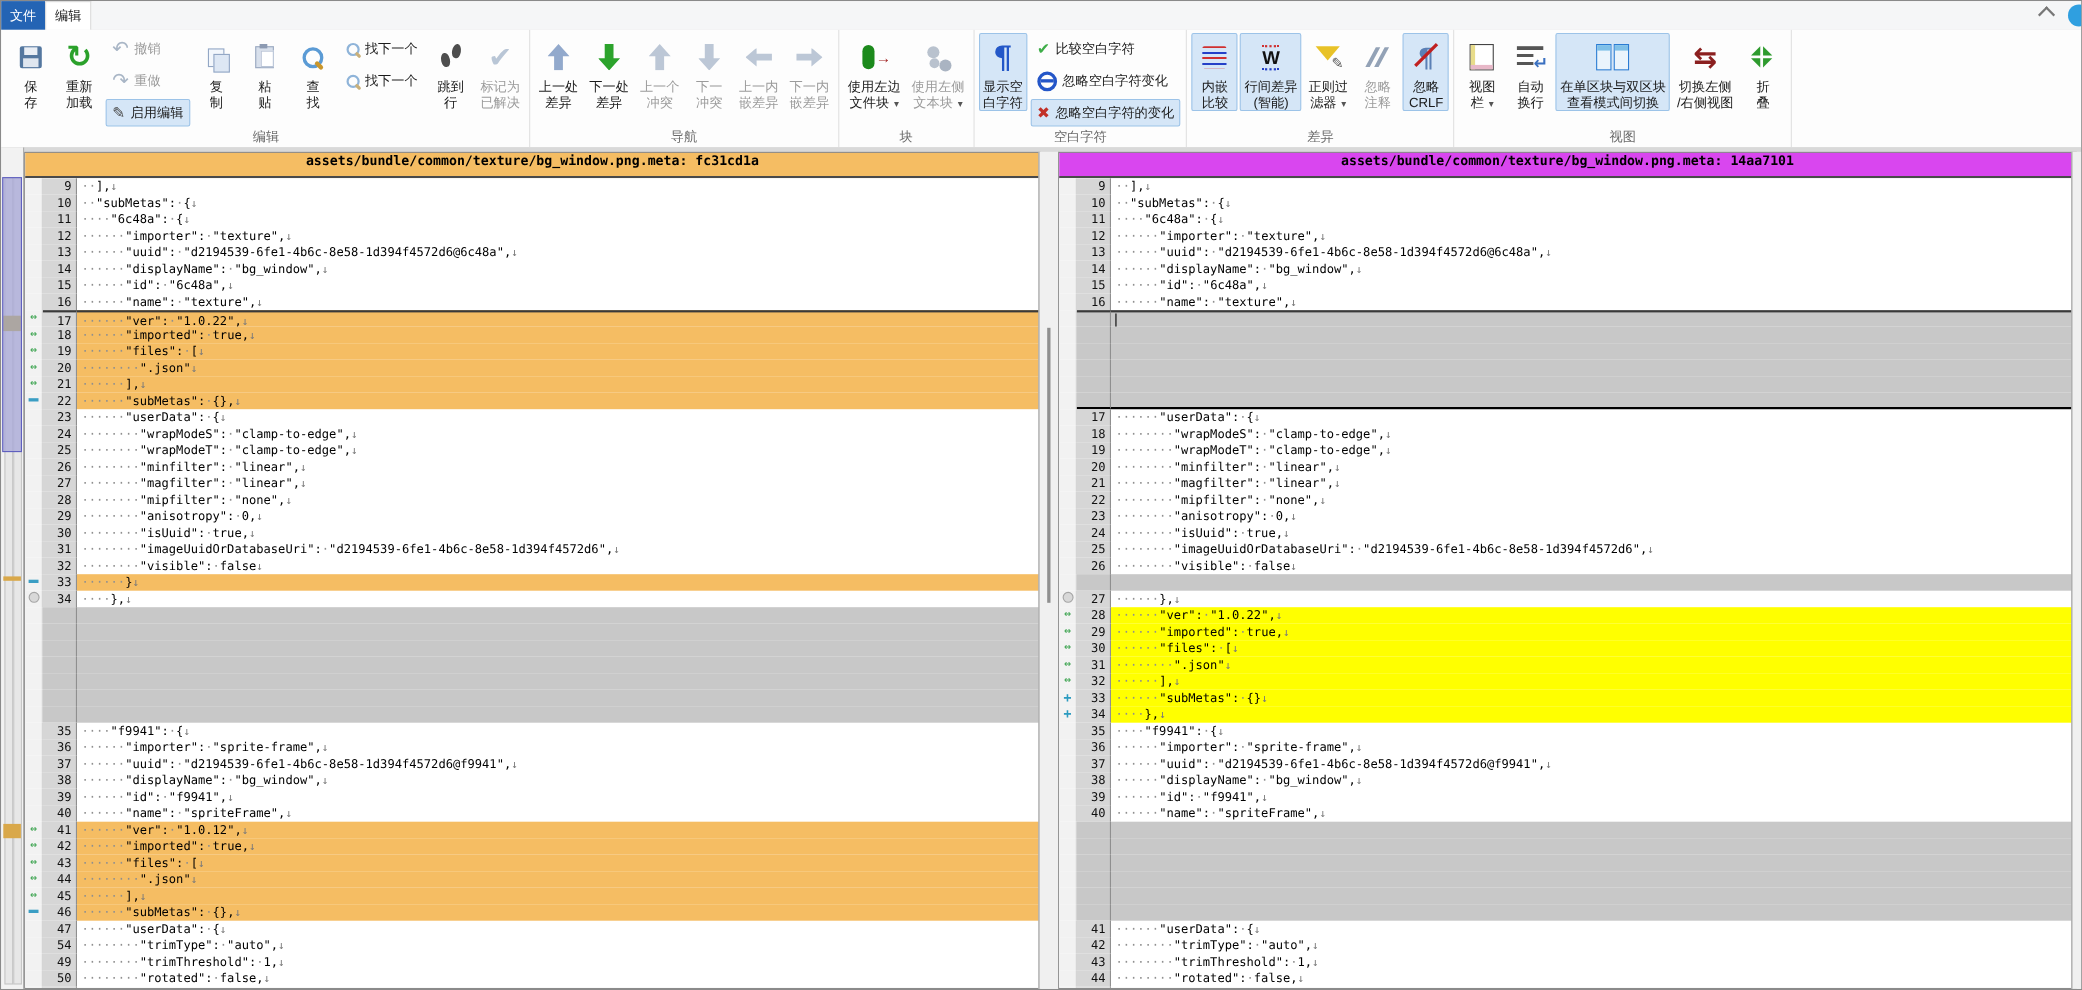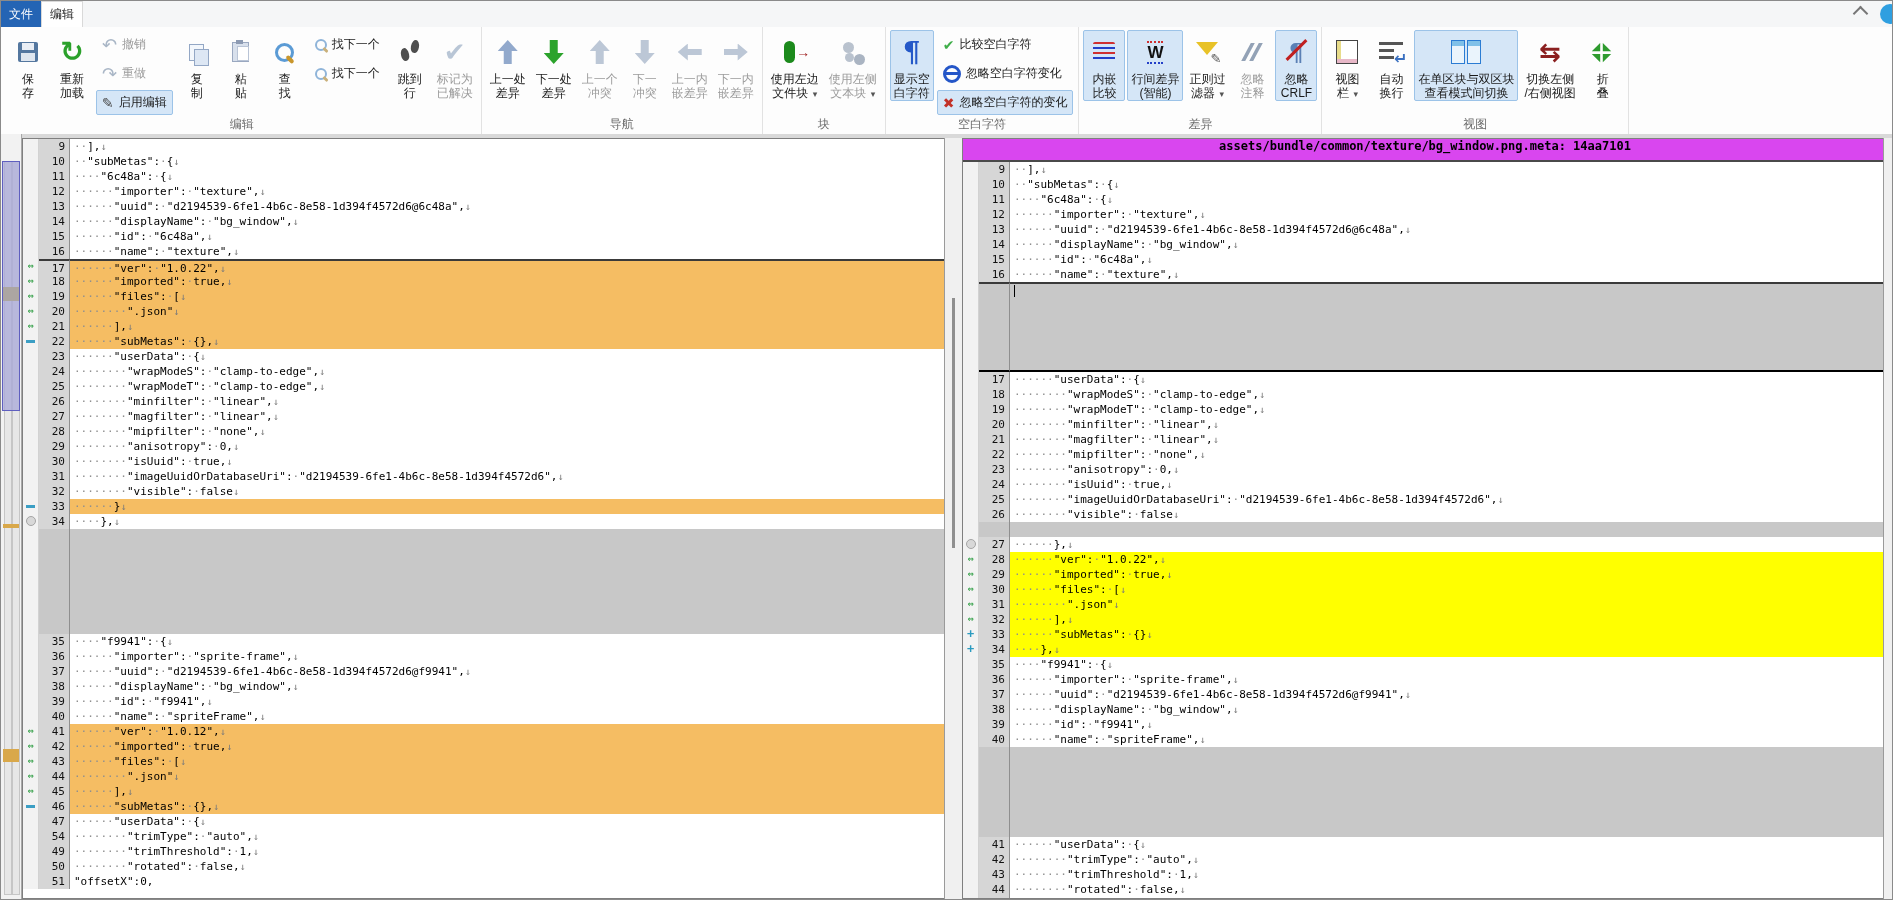--- a/index.html
+++ b/index.html
@@ -413,20 +413,21 @@
     <div class="locpane">
       <div class="loc-col" style="left:3px;"></div>
       <div class="loc-col" style="left:11px;"></div>
       <div class="loc-mark" style="top:153px;height:14px;background:#b8a000;"></div>
       <div class="loc-mark" style="top:390px;height:4px;background:#d9a84a;"></div>
       <div class="loc-mark" style="top:615px;height:13px;background:#d9a84a;"></div>
       <div class="loc-view"></div>
     </div>
 
     <div class="pane" style="left:21px;width:922px;">
+      <div class="pane-header" style="background:#F5BD63;">assets/bundle/common/texture/bg_window.png.meta: fc31cd1a</div>
       <div class="pane-body" id="left-body">
           <div class="row"><span class="m"></span><span class="g">9</span><span class="c"><span class="ws">··</span>],<span class="nl">↓</span></span></div>
           <div class="row"><span class="m"></span><span class="g">10</span><span class="c"><span class="ws">··</span>"subMetas":<span class="ws">·</span>{<span class="nl">↓</span></span></div>
           <div class="row"><span class="m"></span><span class="g">11</span><span class="c"><span class="ws">····</span>"6c48a":<span class="ws">·</span>{<span class="nl">↓</span></span></div>
           <div class="row"><span class="m"></span><span class="g">12</span><span class="c"><span class="ws">······</span>"importer":<span class="ws">·</span>"texture",<span class="nl">↓</span></span></div>
           <div class="row"><span class="m"></span><span class="g">13</span><span class="c"><span class="ws">······</span>"uuid":<span class="ws">·</span>"d2194539-6fe1-4b6c-8e58-1d394f4572d6@6c48a",<span class="nl">↓</span></span></div>
           <div class="row"><span class="m"></span><span class="g">14</span><span class="c"><span class="ws">······</span>"displayName":<span class="ws">·</span>"bg_window",<span class="nl">↓</span></span></div>
           <div class="row"><span class="m"></span><span class="g">15</span><span class="c"><span class="ws">······</span>"id":<span class="ws">·</span>"6c48a",<span class="nl">↓</span></span></div>
           <div class="row"><span class="m"></span><span class="g">16</span><span class="c"><span class="ws">······</span>"name":<span class="ws">·</span>"texture",<span class="nl">↓</span></span></div>
           <div class="row hl-o bt"><span class="m"><span class="ic-sync">⇔</span></span><span class="g">17</span><span class="c"><span class="ws">······</span>"ver":<span class="ws">·</span>"1.0.22",<span class="nl">↓</span></span></div>

